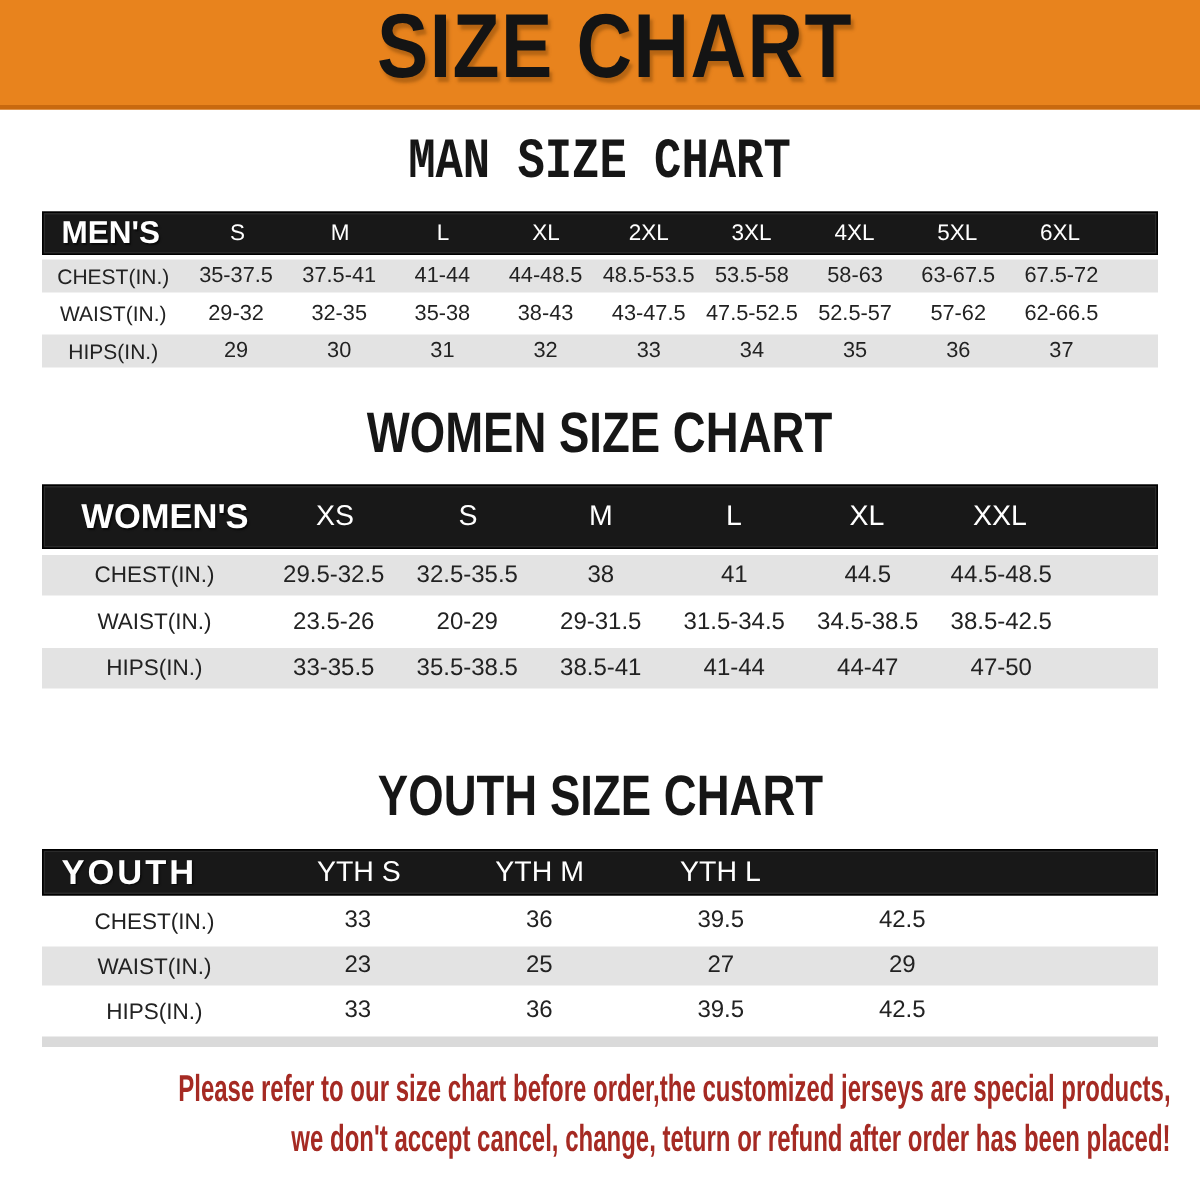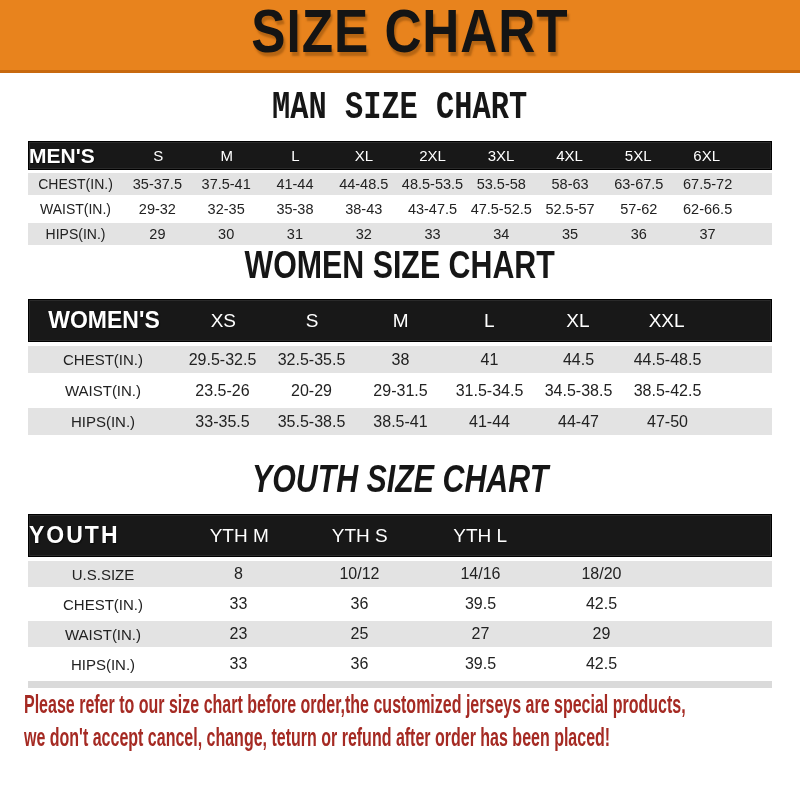--- a/index.html
+++ b/index.html
@@ -17,31 +17,31 @@
   .banner{height:73px;background:var(--orange);border-bottom:3px solid var(--orange-dark);
     display:flex;align-items:flex-start;justify-content:center;padding-left:20px;}
   .banner-title{font-size:54px;font-weight:bold;letter-spacing:1px;white-space:nowrap;
     transform:scale(0.95,1.12);color:#141414;
     text-shadow:2px 3px 2px rgba(90,45,0,.35);}
   
   .section-heading{text-align:center;height:40px;line-height:40px;}
   .section-heading span{display:inline-block;font-size:33px;font-weight:bold;white-space:nowrap;
     transform:scale(0.92,1.15);letter-spacing:0;}
   .hd-man{margin-top:16px;font-family:Liberation Mono, monospace;}
-  .hd-women{}
-  .hd-youth{margin-top:24px;font-style:italic;}
+  .hd-women{margin-top:24px;}
+  .hd-youth{margin-top:52px;}
   
   .size-table{margin:0 28px;}
   .tbl-man{margin-top:12px;}
   .tbl-women{margin-top:14px;}
   .tbl-youth{margin-top:15px;}
   .t-grid{display:grid;align-items:center;}
   .t-bar{background:var(--bar-black);color:#fff;border:1px solid #000;
     box-shadow:inset 0 0 0 1px rgba(255,255,255,.08);}
-  .t-corner{font-weight:bold;text-align:left;
+  .t-corner{font-weight:bold;padding-left:12px;text-align:left;
     text-shadow:1px 1px 1px rgba(0,0,0,.6);}
   .t-col{text-align:center;}
   .t-row{color:#222;}
   .t-label,.t-val{text-align:center;white-space:nowrap;}
   .row-gray{background:var(--row-gray);}
   .row-white{background:#fff;}
   
   .tbl-man .t-grid{grid-template-columns:95px repeat(9,1fr);padding-right:30px;}
   .tbl-man .t-bar{height:29px;}
   .tbl-man .t-corner{font-size:21px;}
@@ -50,28 +50,28 @@
   .tbl-man .t-label{font-size:14px;}
   
   .tbl-women .t-grid{grid-template-columns:150px repeat(6,1fr);padding-right:60px;}
   .tbl-women .t-bar{height:43px;}
   .tbl-women .t-corner{font-size:23px;text-align:center;}
   .tbl-women .t-col{font-size:19px;}
   .tbl-women .t-row{height:27px;margin-top:4px;font-size:16px;}
   .tbl-women .t-label{font-size:15px;}
   
   .tbl-youth .t-grid{grid-template-columns:150px repeat(4,1fr);padding-right:110px;}
-  .tbl-youth .t-bar{height:43px;}
+  .tbl-youth .t-bar{height:31px;}
   .tbl-youth .t-corner{font-size:23px;letter-spacing:2px;}
   .tbl-youth .t-col{font-size:19px;}
   .tbl-youth .t-row{height:26px;margin-top:4px;font-size:16px;}
   .tbl-youth .t-label{font-size:15px;}
   .tbl-youth::after{content:"";display:block;height:7px;background:#DADADA;margin-top:4px;}
   
-  .footer-note{padding-left:24px;color:var(--footer-red);}
+  .footer-note{margin-top:12px;padding-left:38px;color:var(--footer-red);text-align:right;}
   .footer-line{font-size:25px;font-weight:bold;line-height:33px;white-space:nowrap;
     transform:scaleX(0.64);transform-origin:left center;width:1160px;}
 </style>
 </head>
 <body>
 
 <div class="banner">
   <div class="banner-title">SIZE CHART</div>
 </div>
 
@@ -170,30 +170,23 @@
       <div class="t-val">47-50</div>
     </div>
   </div>
 
 <div class="section-heading hd-youth">
   <span>YOUTH SIZE CHART</span>
 </div>
 <div class="size-table tbl-youth">
     <div class="t-bar t-grid">
       <div class="t-corner">YOUTH</div>
+      <div class="t-col">YTH S</div>
       <div class="t-col">YTH M</div>
-      <div class="t-col">YTH S</div>
       <div class="t-col">YTH L</div>
-    </div>
-    <div class="t-row t-grid row-gray">
-      <div class="t-label">U.S.SIZE</div>
-      <div class="t-val">8</div>
-      <div class="t-val">10/12</div>
-      <div class="t-val">14/16</div>
-      <div class="t-val">18/20</div>
     </div>
     <div class="t-row t-grid row-white">
       <div class="t-label">CHEST(IN.)</div>
       <div class="t-val">33</div>
       <div class="t-val">36</div>
       <div class="t-val">39.5</div>
       <div class="t-val">42.5</div>
     </div>
     <div class="t-row t-grid row-gray">
       <div class="t-label">WAIST(IN.)</div>

